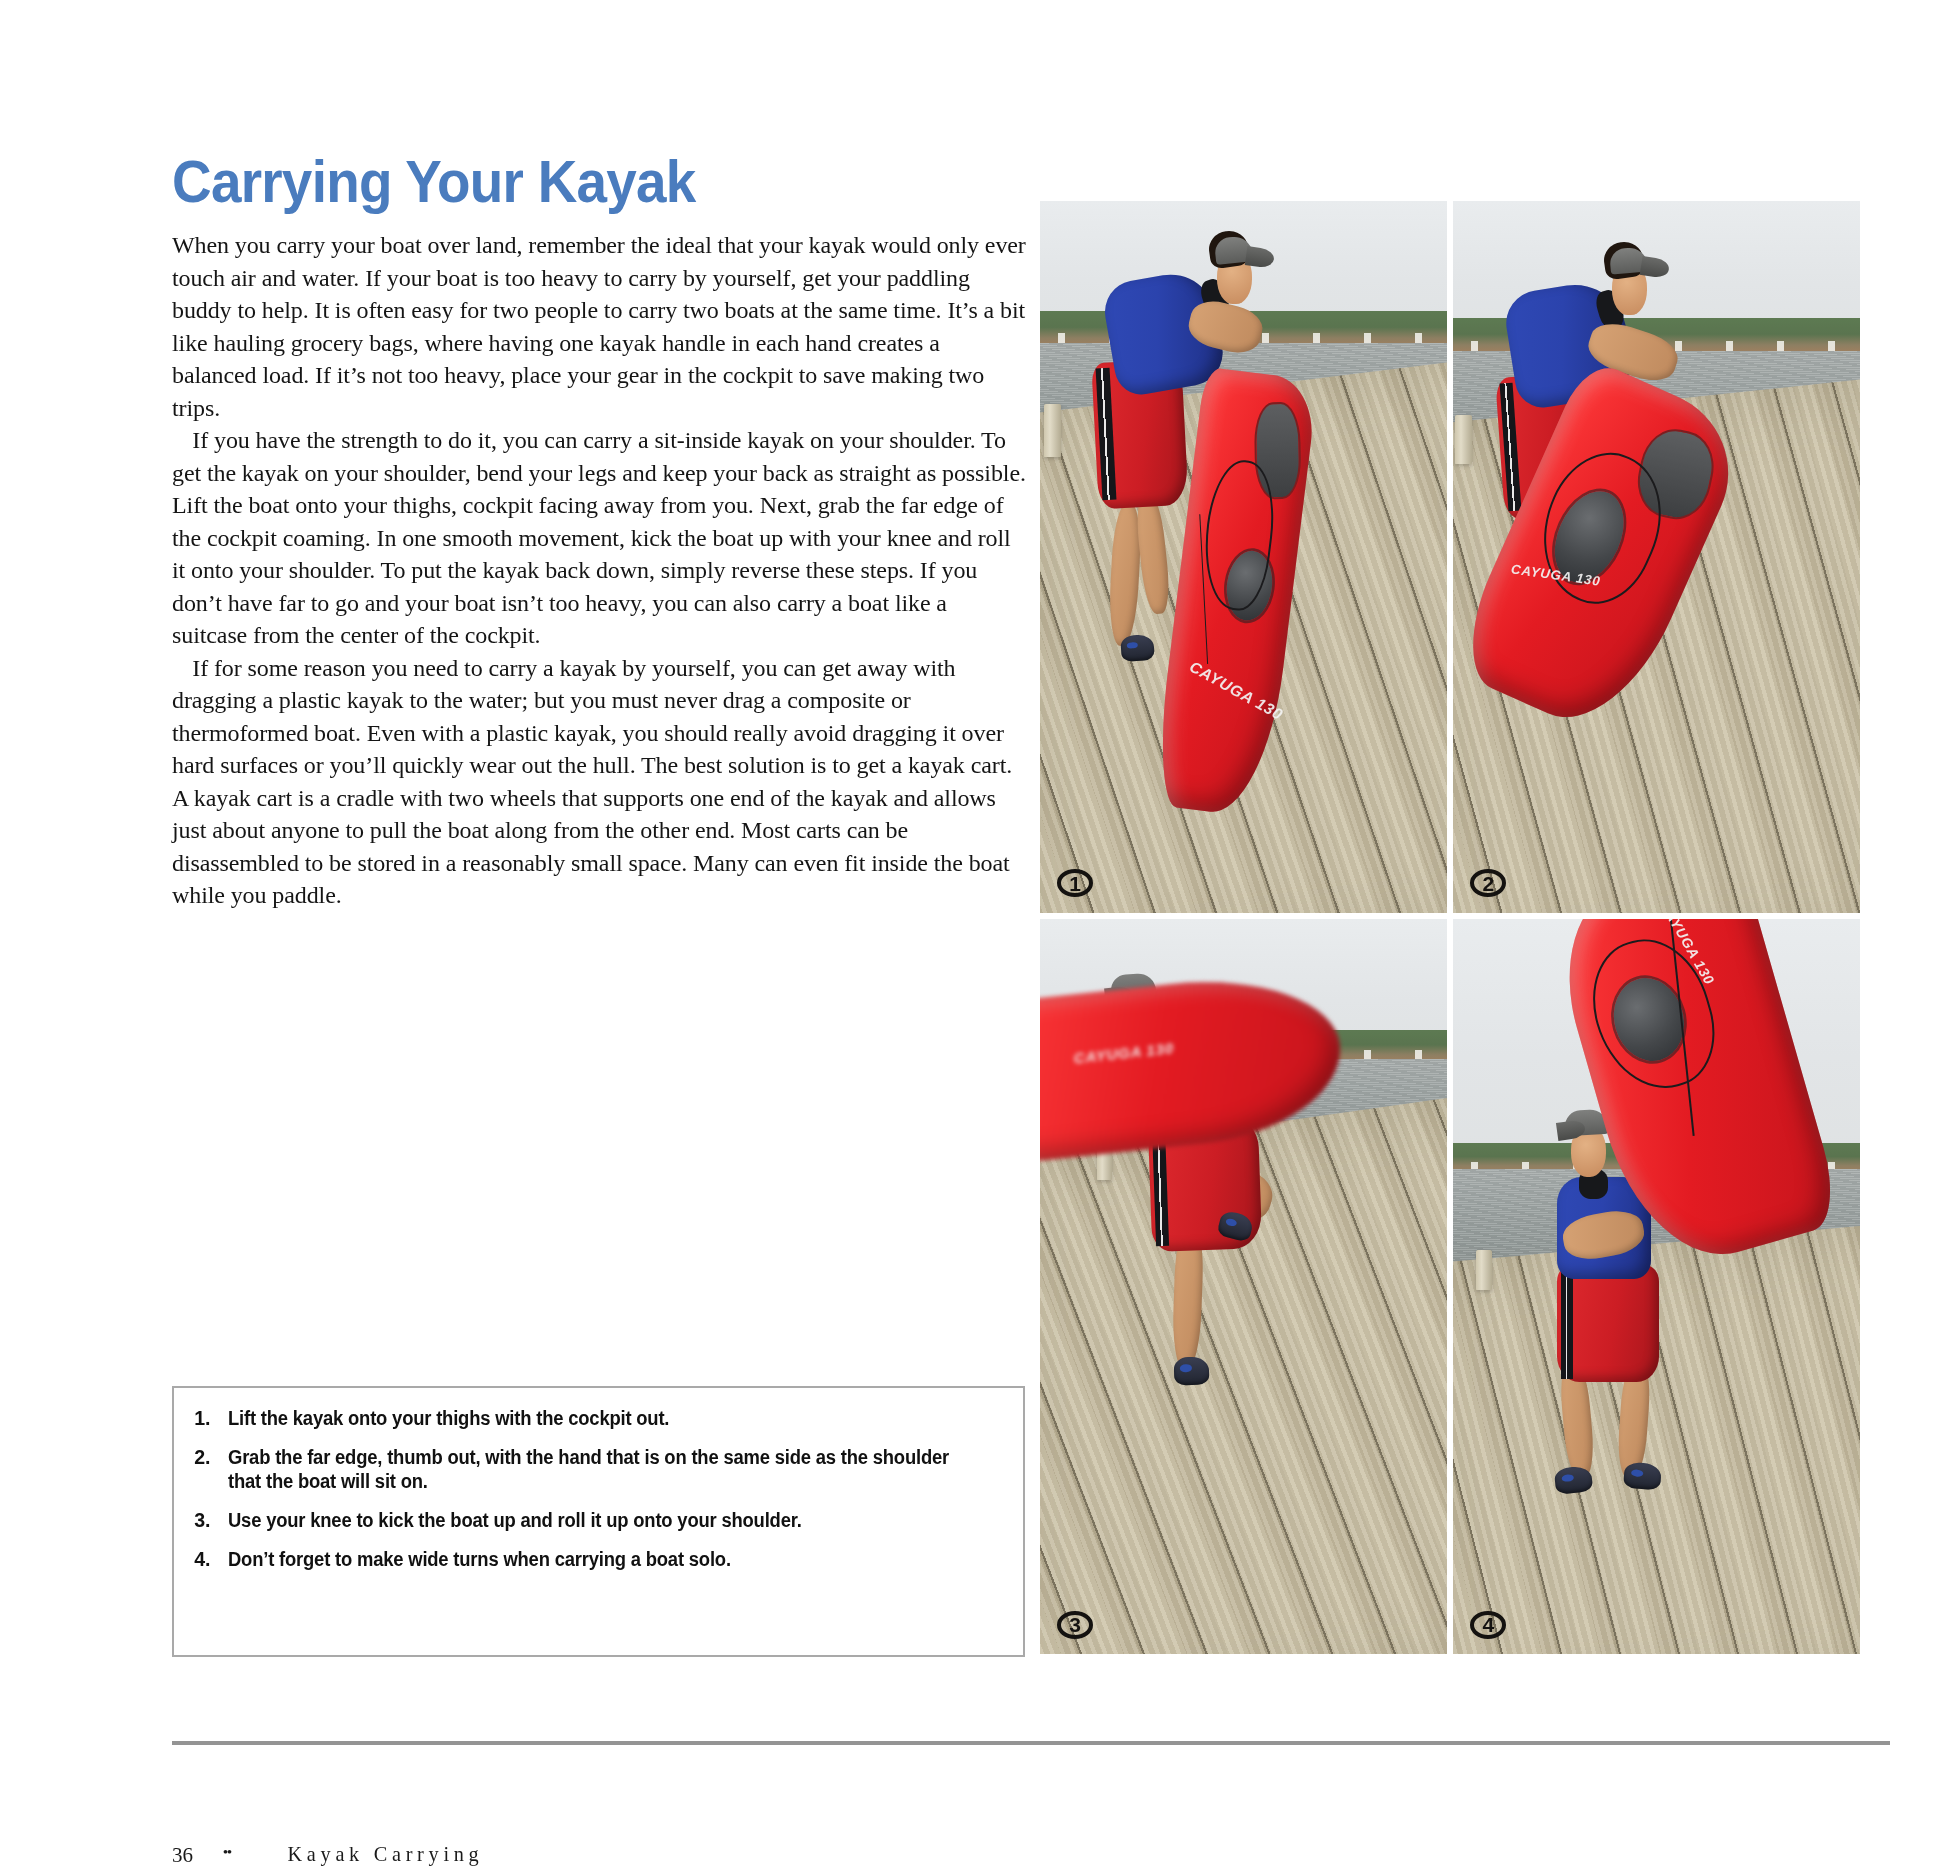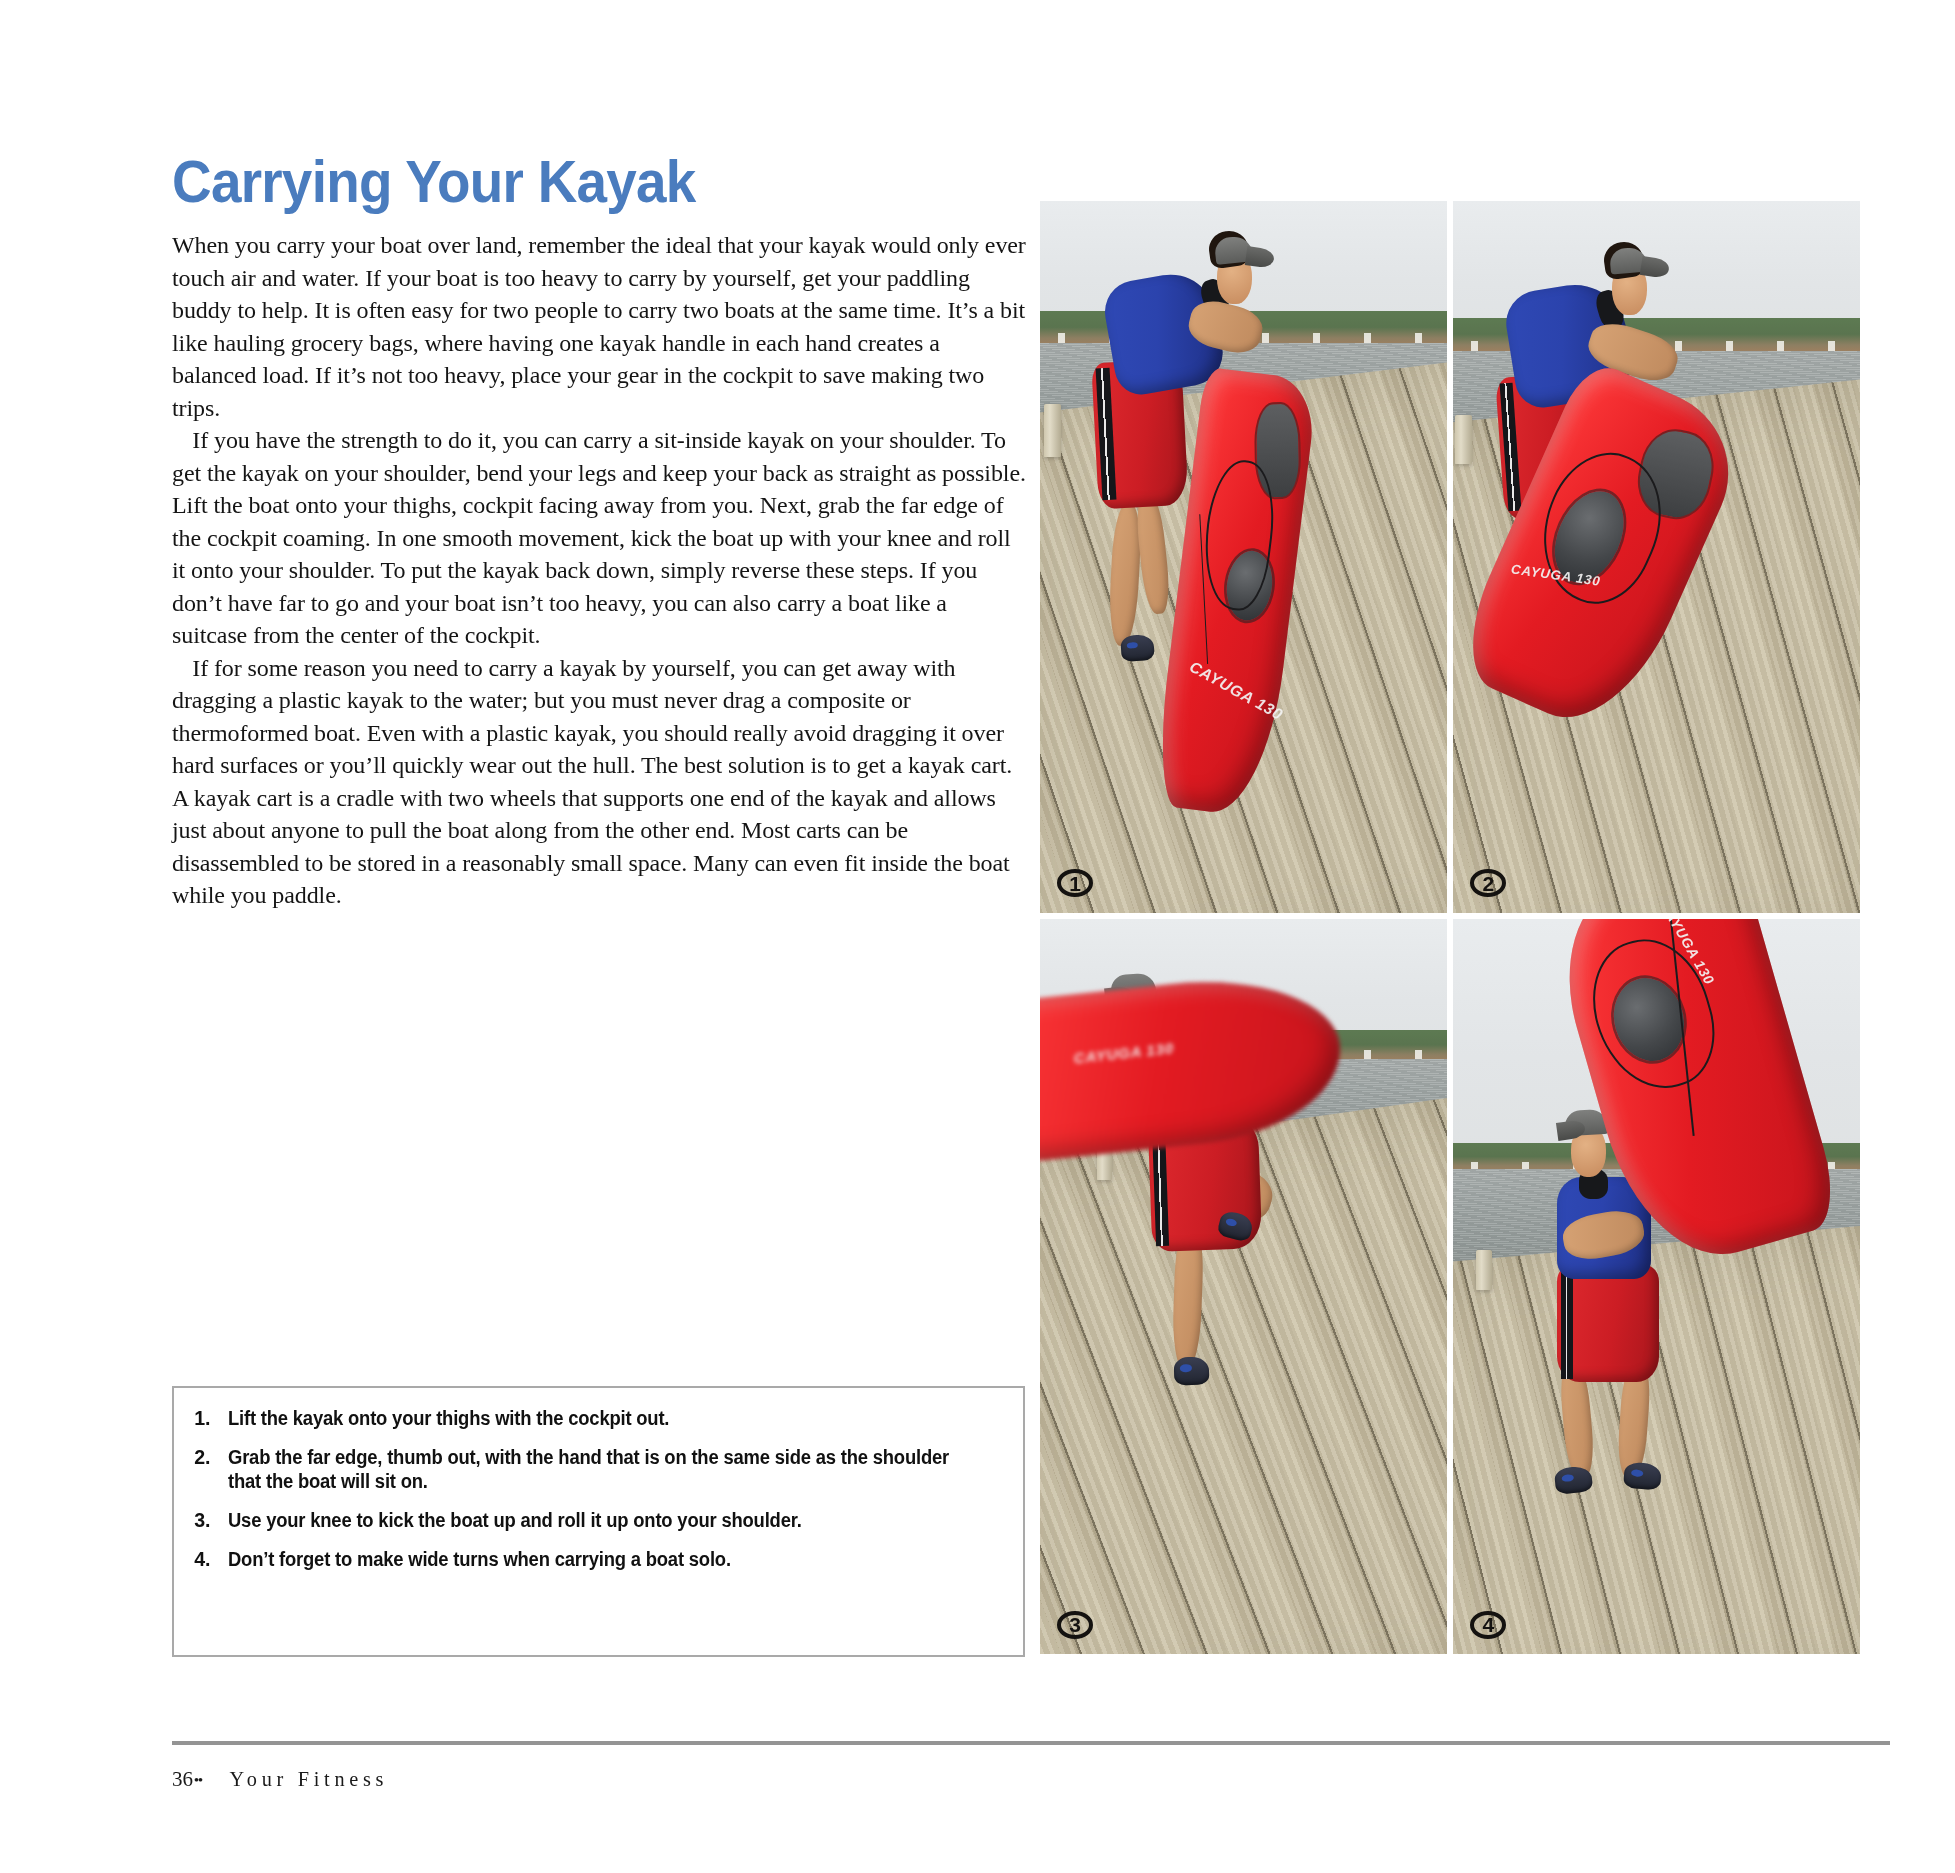--- a/index.html
+++ b/index.html
@@ -91,25 +91,26 @@
     position: absolute;
     left: 172px;
     top: 1741px;
     width: 1718px;
     height: 3.5px;
     background: #949494;
   }
   .footer {
     position: absolute;
     left: 172px;
-    top: 1767px;
+    top: 1843px;
     display: flex;
-    align-items: center;
+    align-items: flex-start;
     font-family: "Liberation Serif", serif;
     color: #1a1a1a;
+    gap: 29px;
   }
   .folio {
     font-size: 21px;
     letter-spacing: 0px;
   }
   .folio-dots {
     font-size: 15.6px;
     letter-spacing: -1.6px;
     margin-left: 0.8px;
   }
@@ -466,17 +467,17 @@
 
       <figcaption class="badge">4</figcaption>
     </figure>
 
   </div>
 
   <div class="footer-rule"></div>
   <div class="footer">
     <span class="folio">36</span>
     <span class="folio-dots">••</span>
-    <span class="book-title">Your Fitness</span>
+    <span class="book-title">Kayak Carrying</span>
   </div>
 
 </div>
 
 
 </body></html>

